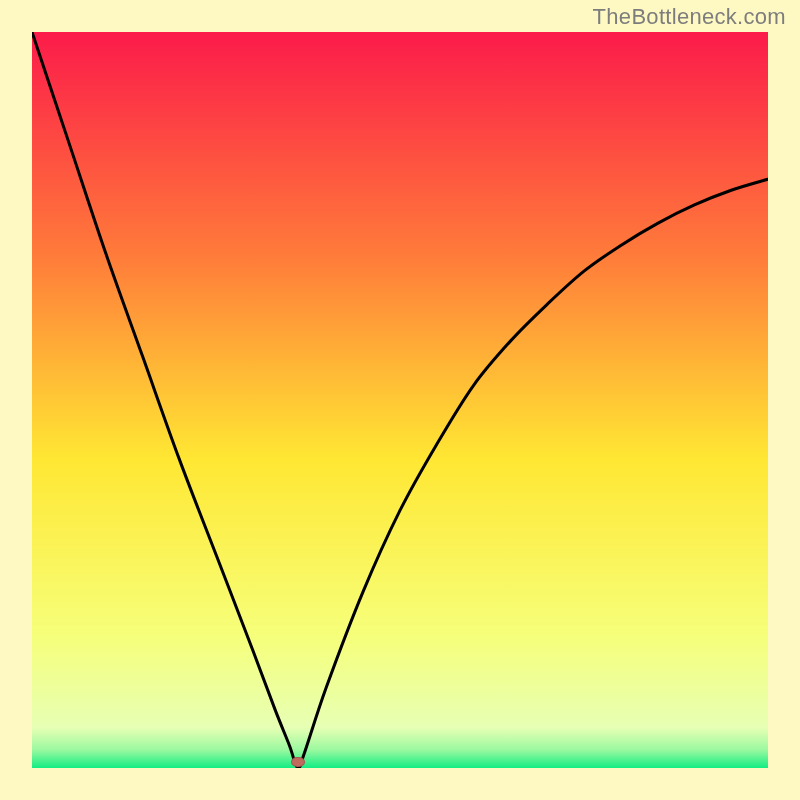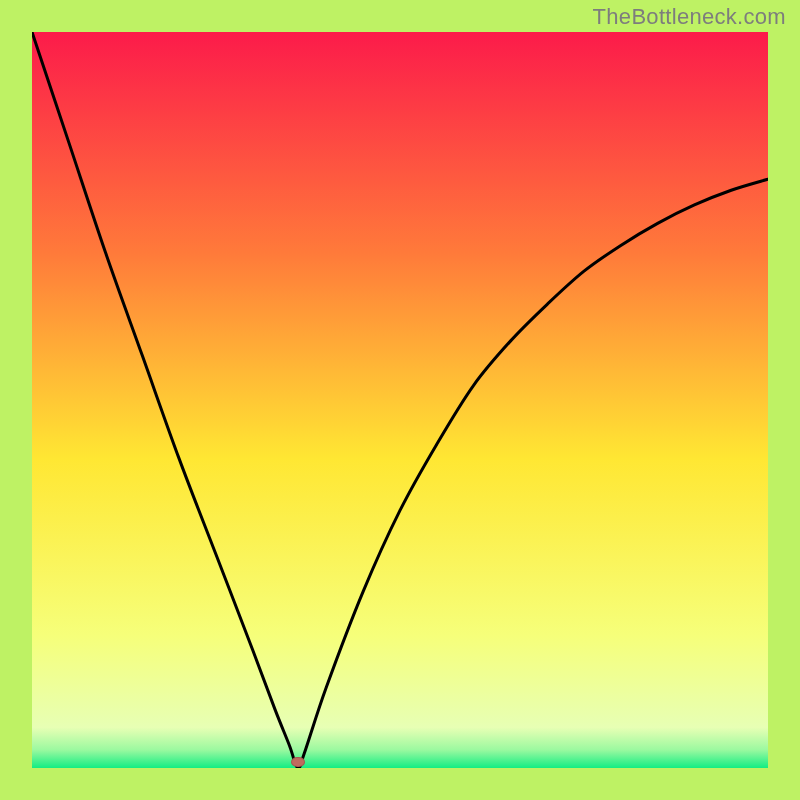--- a/index.html
+++ b/index.html
@@ -8,21 +8,21 @@
     width: 800px;
     height: 800px;
     background: #000;
     overflow: hidden;
     font-family: Arial, Helvetica, sans-serif;
   }
   .frame {
     position: absolute;
     top: 0; left: 0;
     width: 800px; height: 800px;
-    background: #bef264;
+    background: #fef9c3;
   }
   .plot {
     position: absolute;
     top: 32px;
     left: 32px;
     width: 736px;
     height: 736px;
   }
   .watermark {
     position: absolute;

